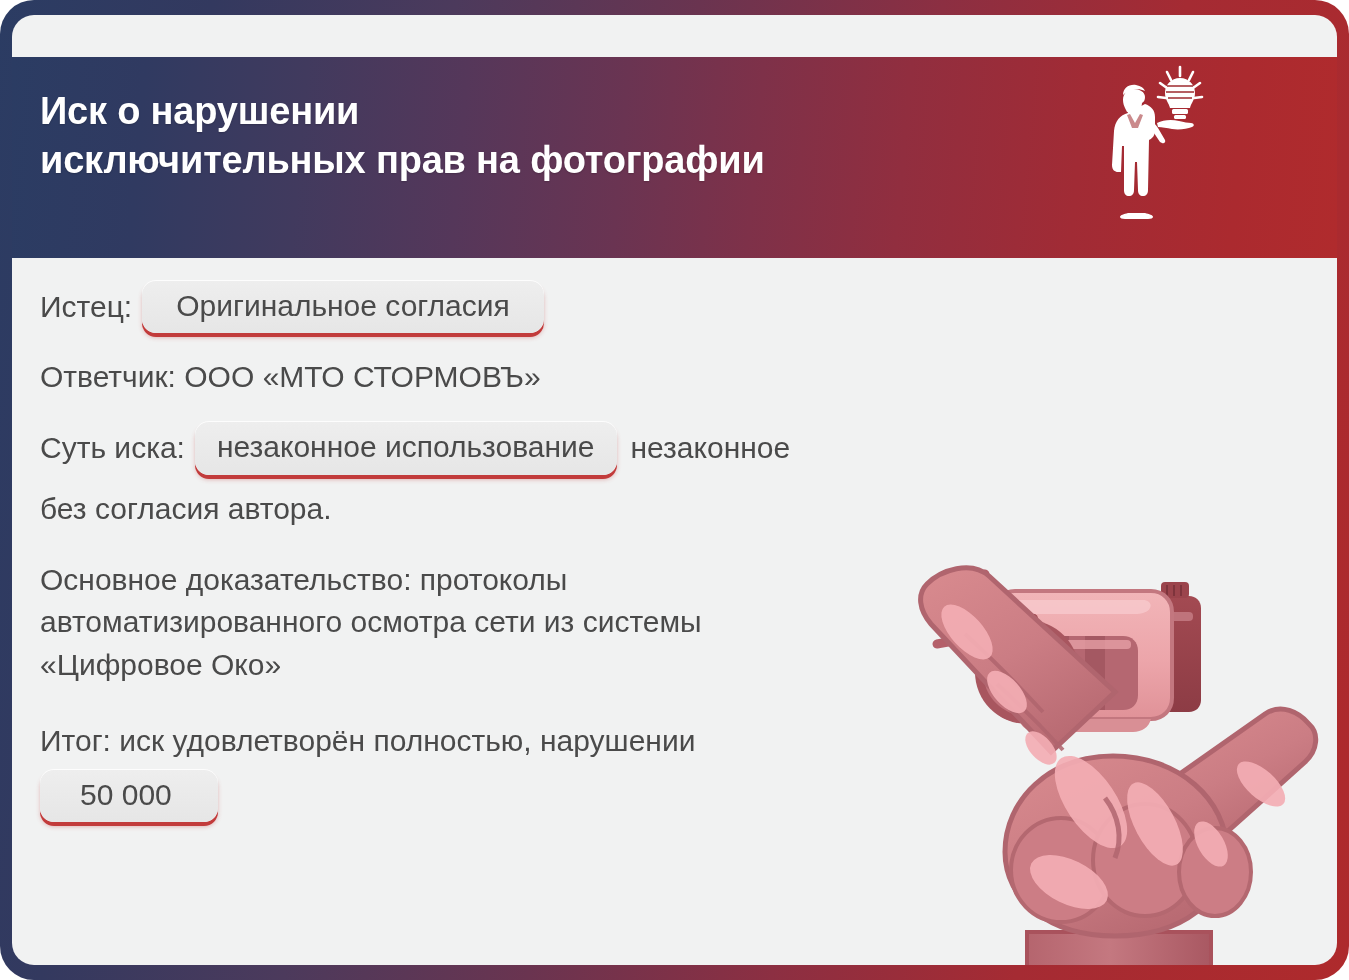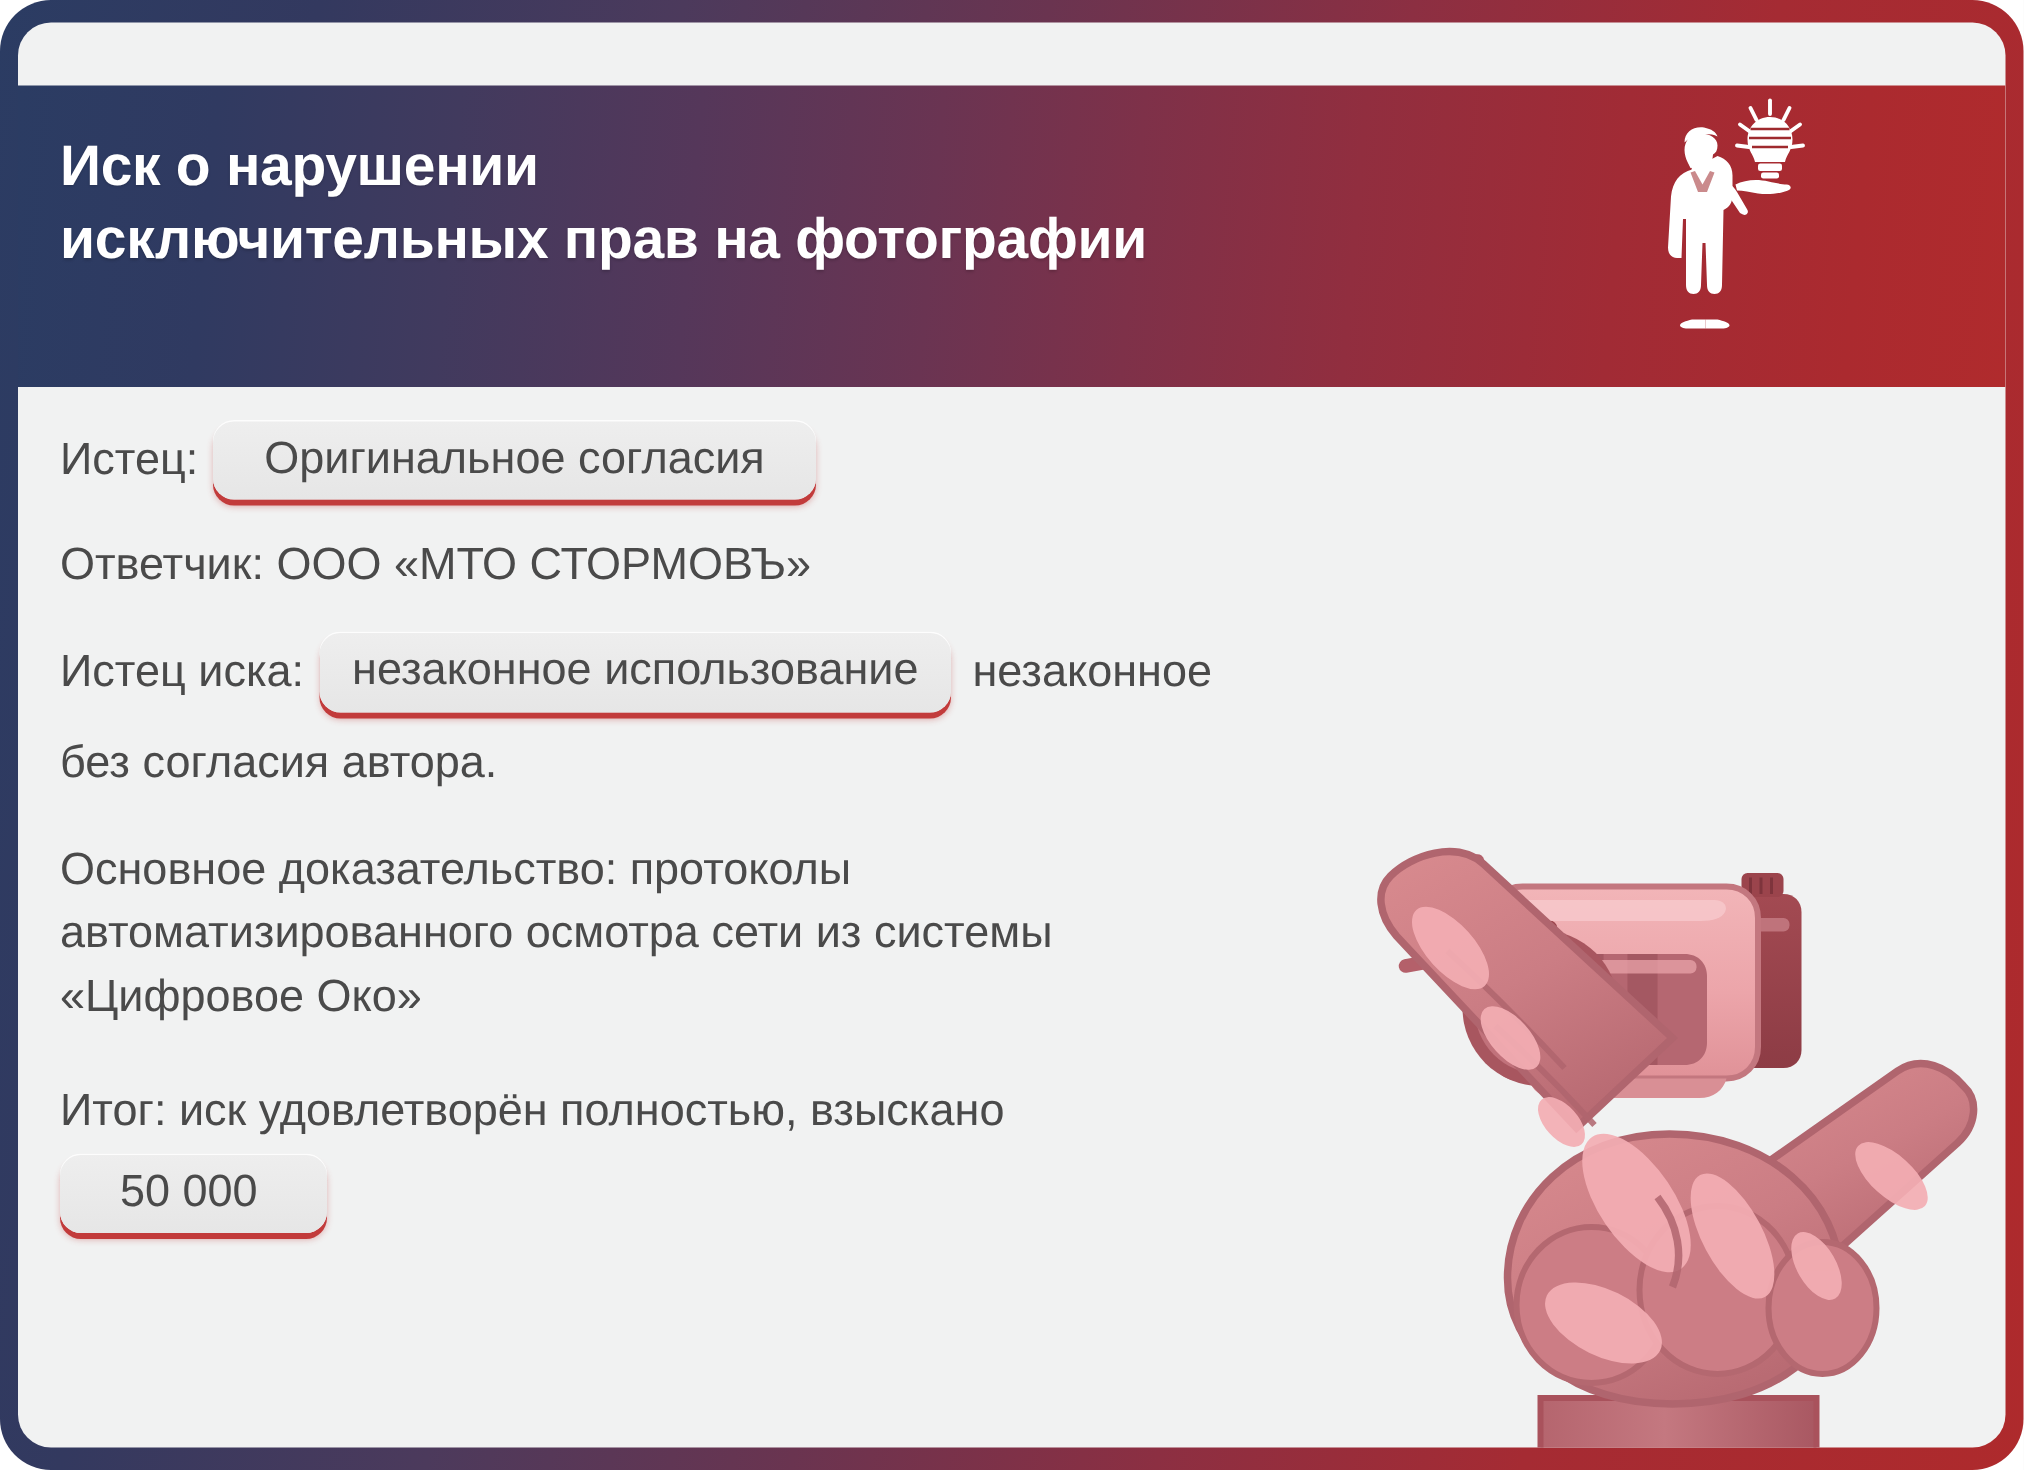--- a/index.html
+++ b/index.html
@@ -370,37 +370,37 @@
         <div class="line gap-a">
           <span class="lbl small-gap">Истец:</span>
           <span class="pill wide-pad">Оригинальное согласия</span>
         </div>
 
         <div class="line block gap-b">
           <span class="lbl">Ответчик: ООО «МТО СТОРМОВЪ»</span>
         </div>
 
         <div class="line gap-c">
-          <span class="lbl small-gap">Истец иска:</span>
+          <span class="lbl small-gap">Суть иска:</span>
           <span class="pill">незаконное использование</span>
           <span class="lbl" style="margin-left:14px;">незаконное</span>
         </div>
 
         <div class="line block gap-d">
           <span class="lbl">без согласия автора.</span>
         </div>
 
         <div class="gap-e">
           <div class="para">Основное доказательство: протоколы
 автоматизированного осмотра сети из системы
 «Цифровое Око»</div>
         </div>
 
         <div class="line block gap-f">
-          <span class="lbl">Итог: иск удовлетворён полностью, взыскано</span>
+          <span class="lbl">Итог: иск удовлетворён полностью, нарушении</span>
         </div>
 
         <div class="pill-row">
           <span class="pill num">50 000</span>
         </div>
 
       </div>
     </div>
   </div>
 </div>

